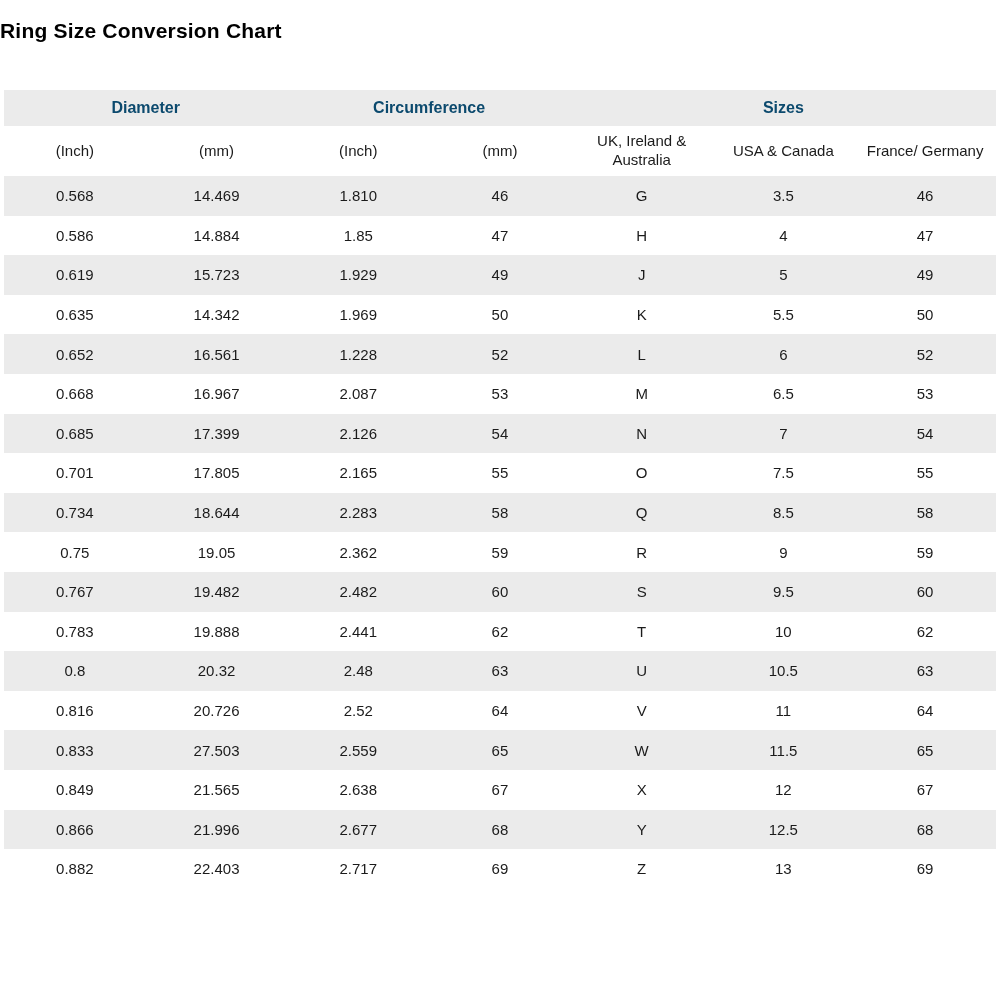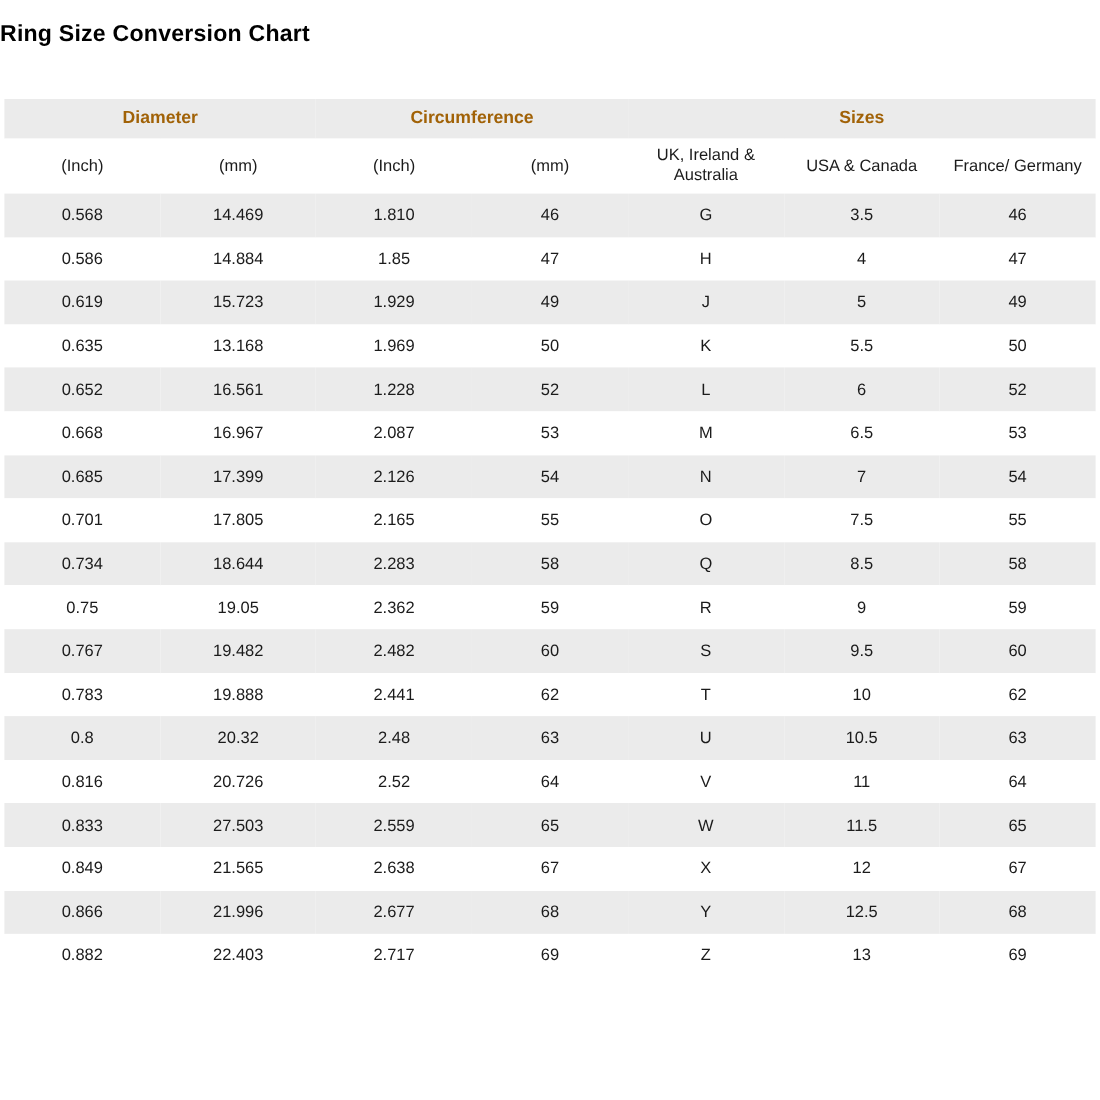--- a/index.html
+++ b/index.html
@@ -32,21 +32,21 @@
   table.conversion-table td {
     text-align: center;
     vertical-align: middle;
     padding: 0 4px;
   }
   tr.group-row th {
     background: #ebebeb;
     height: 36px;
     font-size: 16px;
     font-weight: 700;
-    color: #a16207;
+    color: #0c4a6e;
   }
   tr.sub-row th {
     background: #ffffff;
     height: 50px;
     font-size: 15px;
     font-weight: 400;
     line-height: 1.25;
     color: #1b1b1b;
   }
   tbody td {
@@ -107,21 +107,21 @@
         <td>0.619</td>
         <td>15.723</td>
         <td>1.929</td>
         <td>49</td>
         <td>J</td>
         <td>5</td>
         <td>49</td>
       </tr>
       <tr>
         <td>0.635</td>
-        <td>13.168</td>
+        <td>14.342</td>
         <td>1.969</td>
         <td>50</td>
         <td>K</td>
         <td>5.5</td>
         <td>50</td>
       </tr>
       <tr>
         <td>0.652</td>
         <td>16.561</td>
         <td>1.228</td>

